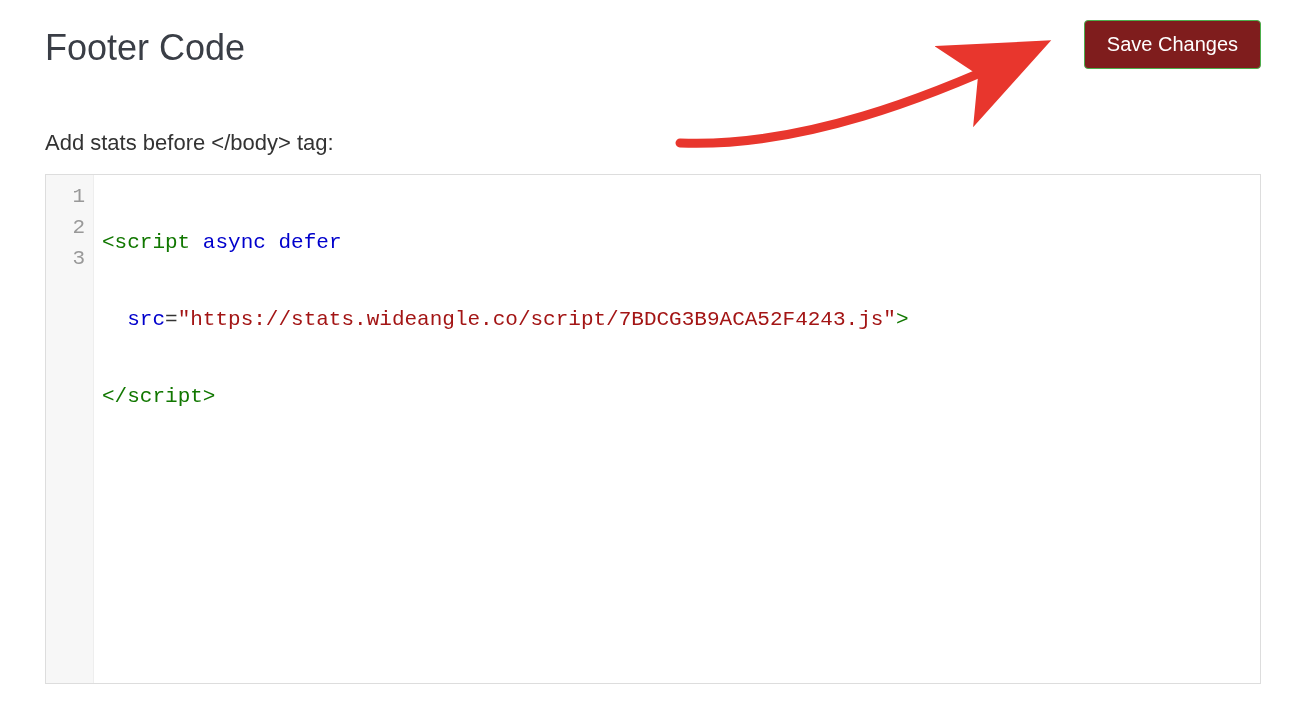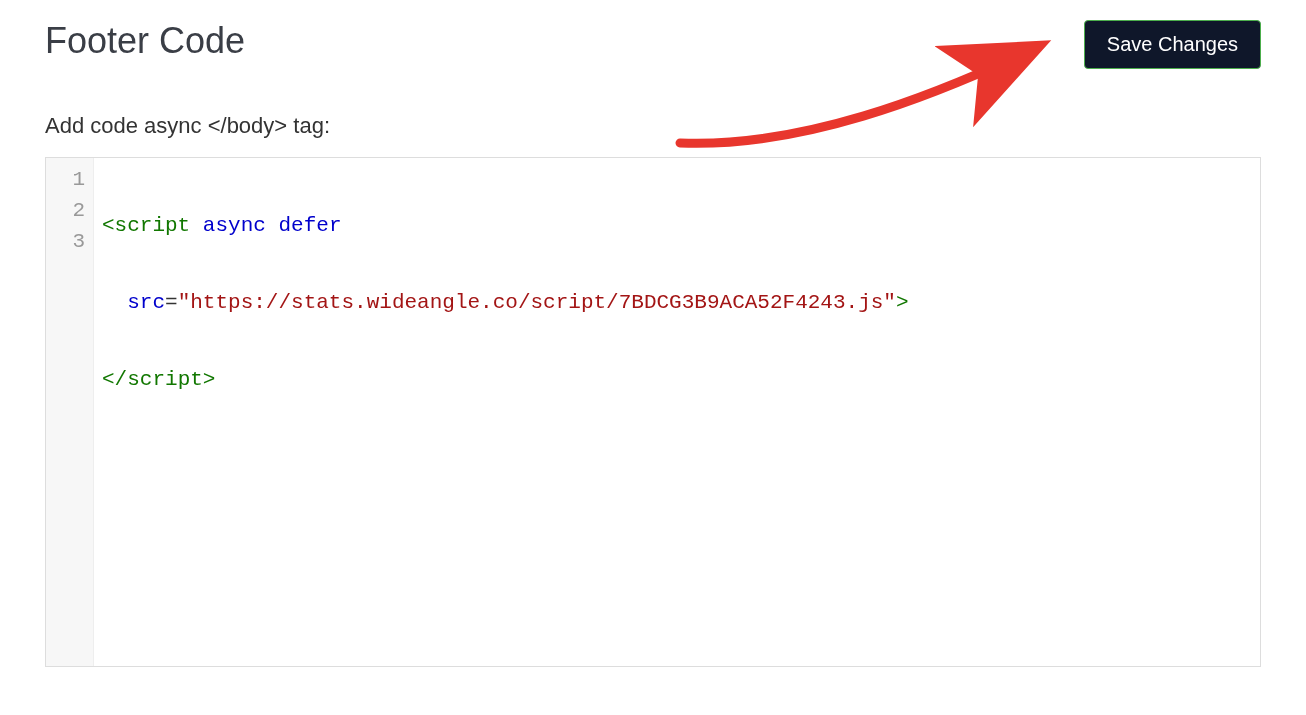--- a/index.html
+++ b/index.html
@@ -14,30 +14,30 @@
       height: 715px;
       padding: 0;
       position: relative;
     }
     .container {
       padding: 20px 45px 0 45px;
     }
     .header-row {
       display: flex;
       justify-content: space-between;
-      align-items: flex-start;
-      margin-bottom: 44px;
+      align-items: flex-end;
+      margin-bottom: 61px;
     }
     .page-title {
       font-size: 36px;
       font-weight: 400;
       color: #3a3e46;
     }
     .save-btn {
-      background: #0f172a;
+      background: #7f1d1d;
       color: #fff;
       border: 1px solid #4cae4c;
       border-radius: 4px;
       font-size: 20px;
       padding: 12px 22px;
       cursor: pointer;
       font-family: inherit;
     }
     .field-label {
       font-size: 22px;
@@ -99,21 +99,21 @@
 </head>
 <body>
 
 <div class="container">
   <div class="header-row">
     <h1 class="page-title">Footer Code</h1>
     <button class="save-btn">Save Changes</button>
   </div>
 
   <label class="field-label">
-    <span>Add code async </span><span>&lt;/body&gt;</span><span> tag:</span>
+    <span>Add stats before </span><span>&lt;/body&gt;</span><span> tag:</span>
   </label>
 
   <div class="code-editor">
     <div class="gutter" id="gutter">
         <span class="gutter-line">1</span>
         <span class="gutter-line">2</span>
         <span class="gutter-line">3</span>
       </div>
     <div class="code-area" id="code-area" tabindex="0"><span class="code-line"><span class="tag-bracket">&lt;</span><span class="tag-name">script</span><span> </span><span class="attr-name">async</span><span> </span><span class="attr-name">defer</span></span><span class="code-line"><span>  </span><span class="attr-name">src</span><span class="eq">=</span><span class="attr-value">"https://stats.wideangle.co/script/7BDCG3B9ACA52F4243.js"</span><span class="tag-bracket">&gt;</span></span><span class="code-line"><span class="tag-bracket">&lt;/</span><span class="tag-name">script</span><span class="tag-bracket">&gt;</span></span></div>
   </div>

